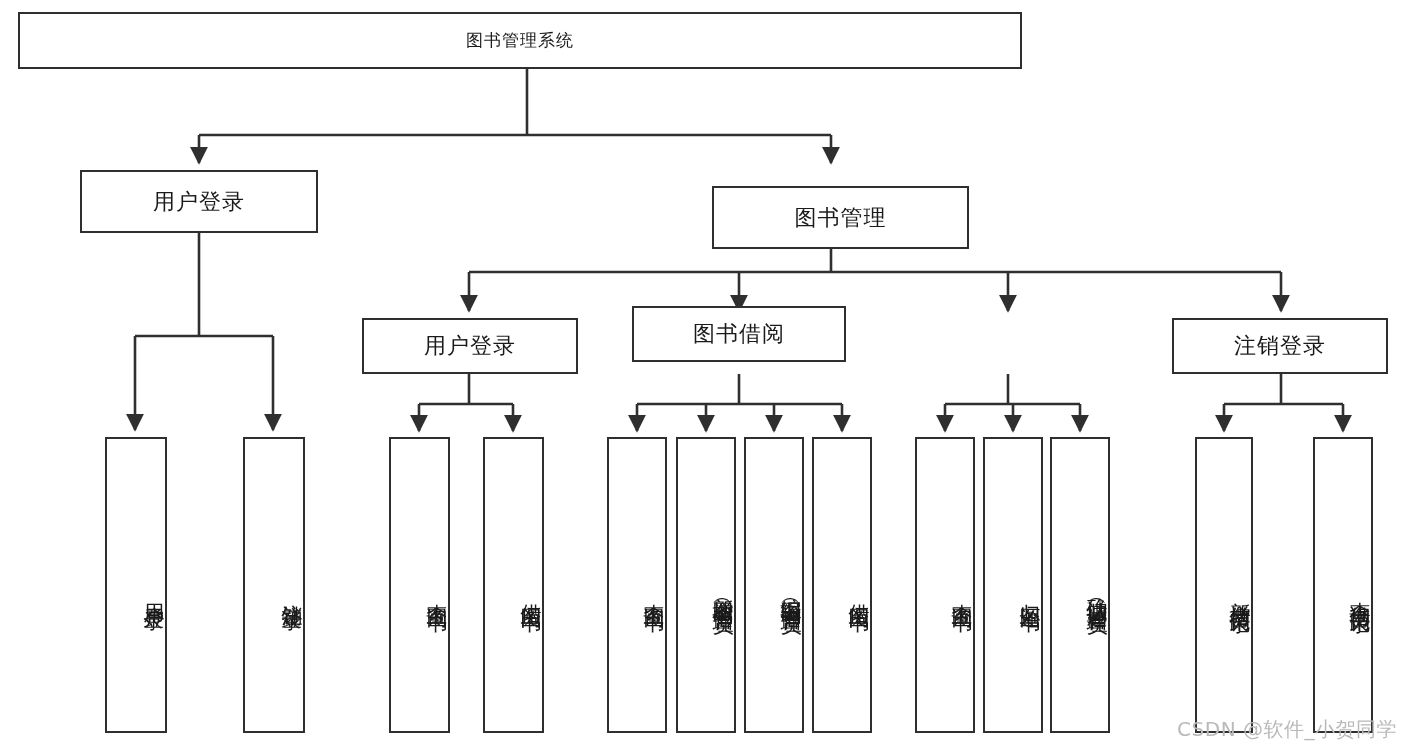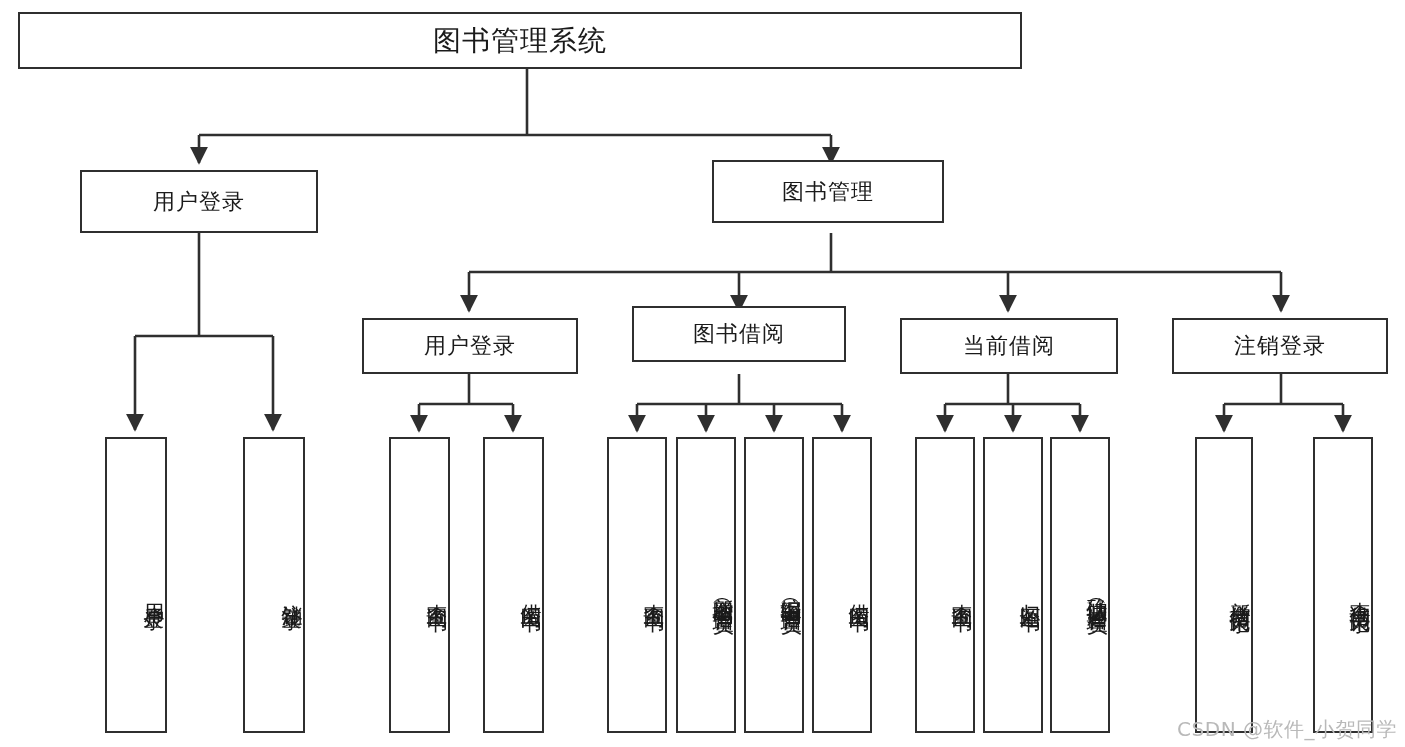--- a/index.html
+++ b/index.html
@@ -49,21 +49,21 @@
     align-items: flex-start;
     justify-content: center;
     white-space: nowrap;
   }
   .node.leaf > span {
     writing-mode: vertical-rl;
     text-orientation: upright;
     display: block;
   }
   #title-node {
-    font-size: 28px;
+    font-size: 17px;
     align-items: center;
   }
   #watermark {
     position: absolute;
     right: 8px;
     bottom: 4px;
     font-size: 20px;
     color: #b9b9b9;
     letter-spacing: 0.5px;
     white-space: nowrap;
@@ -125,32 +125,29 @@
     </g>
   </svg>
 
   <div class="node horiz" id="title-node" style="left:18px; top:12px; width:1004px; height:57px;">
     <span>图书管理系统</span>
   </div>
 
   <div class="node horiz" style="left:80px; top:170px; width:238px; height:63px;">
     <span>用户登录</span>
   </div>
-  <div class="node horiz" style="left:712px; top:160px; width:232px; height:63px;">
+  <div class="node horiz" style="left:712px; top:186px; width:257px; height:63px;">
     <span>图书管理</span>
   </div>
 
   <div class="node horiz" style="left:362px; top:318px; width:216px; height:56px;">
     <span>用户登录</span>
   </div>
   <div class="node horiz" style="left:632px; top:306px; width:214px; height:56px;">
     <span>图书借阅</span>
-  </div>
-  <div class="node horiz" style="left:900px; top:318px; width:218px; height:56px;">
-    <span>当前借阅</span>
   </div>
   <div class="node horiz" style="left:1172px; top:318px; width:216px; height:56px;">
     <span>注销登录</span>
   </div>
 
   <div class="node leaf" style="left:105px; top:437px; width:62px; height:296px;">
     <span>用户登录</span>
   </div>
   <div class="node leaf" style="left:243px; top:437px; width:62px; height:296px;">
     <span>注销登录</span>

